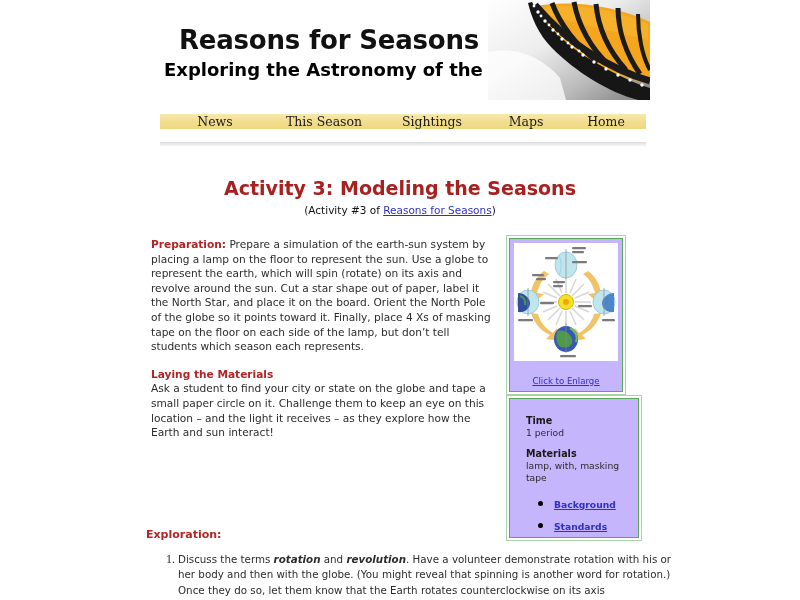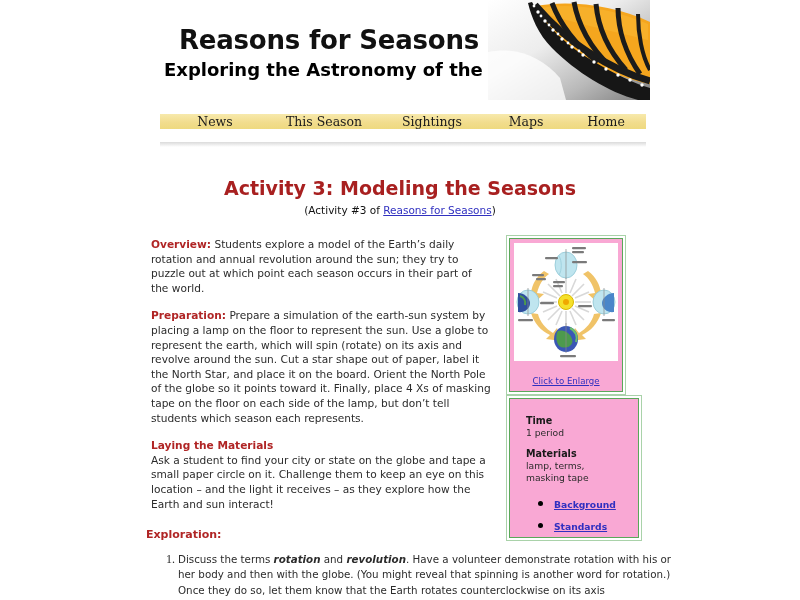--- a/index.html
+++ b/index.html
@@ -161,21 +161,21 @@
     font-family: "DejaVu Sans", sans-serif;
     font-size: 10.6px;
     font-weight: bold;
     color: #b02525;
     line-height: 14.6px;
   }
 
   
   .sidebox {
     position: absolute;
-    background: #f9a8d4;
+    background: #c4b5fd;
     border: 1px solid #5aa85a;
     outline: 1px solid #a9d2a9;
     outline-offset: 2px;
   }
   .box-figure {
     left: 509px;
     top: 238px;
     width: 112px;
     height: 152px;
   }
@@ -345,23 +345,20 @@
   </div>
   <div class="nav-shadow"></div>
 
   <div class="page-title">Activity 3: Modeling the Seasons</div>
   <div class="page-subtitle">
     <span>(Activity #3 of </span><a href="#">Reasons for Seasons</a><span>)</span>
   </div>
 
   <div class="maincol">
 
-    <div class="para">
-      <span class="lead">Overview:</span><span> Students explore a model of the Earth’s daily rotation and annual revolution around the sun; they try to puzzle out at which point each season occurs in their part of the world.</span>
-    </div>
 
     <div class="para">
       <span class="lead">Preparation:</span><span> Prepare a simulation of the earth-sun system by placing a lamp on the floor to represent the sun. Use a globe to represent the earth, which will spin (rotate) on its axis and revolve around the sun. Cut a star shape out of paper, label it the North Star, and place it on the board. Orient the North Pole of the globe so it points toward it. Finally, place 4 Xs of masking tape on the floor on each side of the lamp, but don’t tell students which season each represents.</span>
     </div>
 
     <div class="subhead">Laying the Materials</div>
     <div class="para">Ask a student to find your city or state on the globe and tape a small paper circle on it. Challenge them to keep an eye on this location – and the light it receives – as they explore how the Earth and sun interact!</div>
   </div>
 
   <div class="sidebox box-figure">
@@ -443,21 +440,21 @@
       </svg>
     </div>
     <div class="fig-caption">Click to Enlarge</div>
   </div>
 
   <div class="sidebox box-info">
     <div class="info-inner">
       <div class="info-h">Time</div>
       <div class="info-v">1 period</div>
       <div class="info-h">Materials</div>
-      <div class="info-v">lamp, terms, masking tape</div>
+      <div class="info-v">lamp, with, masking tape</div>
       <ul class="info-links">
         <li><a href="#">Background</a></li>
         <li><a href="#">Standards</a></li>
       </ul>
     </div>
   </div>
 
   <div class="exploration-head">Exploration:</div>
   <ol class="exploration-list">
     <li><span>Discuss the terms </span><b>rotation</b><span> and </span><b>revolution</b><span>. Have a volunteer demonstrate rotation with his or her body and then with the globe. (You might reveal that spinning is another word for rotation.) Once they do so, let them know that the Earth rotates counterclockwise on its axis</span></li>

